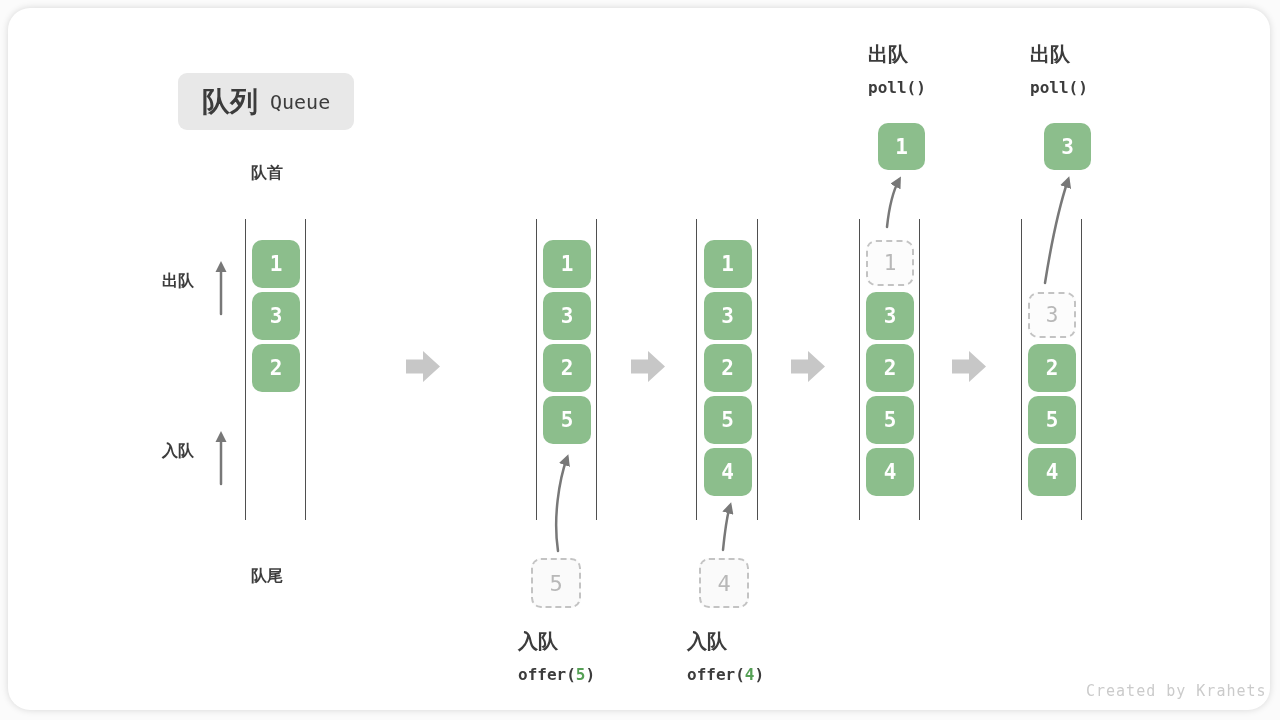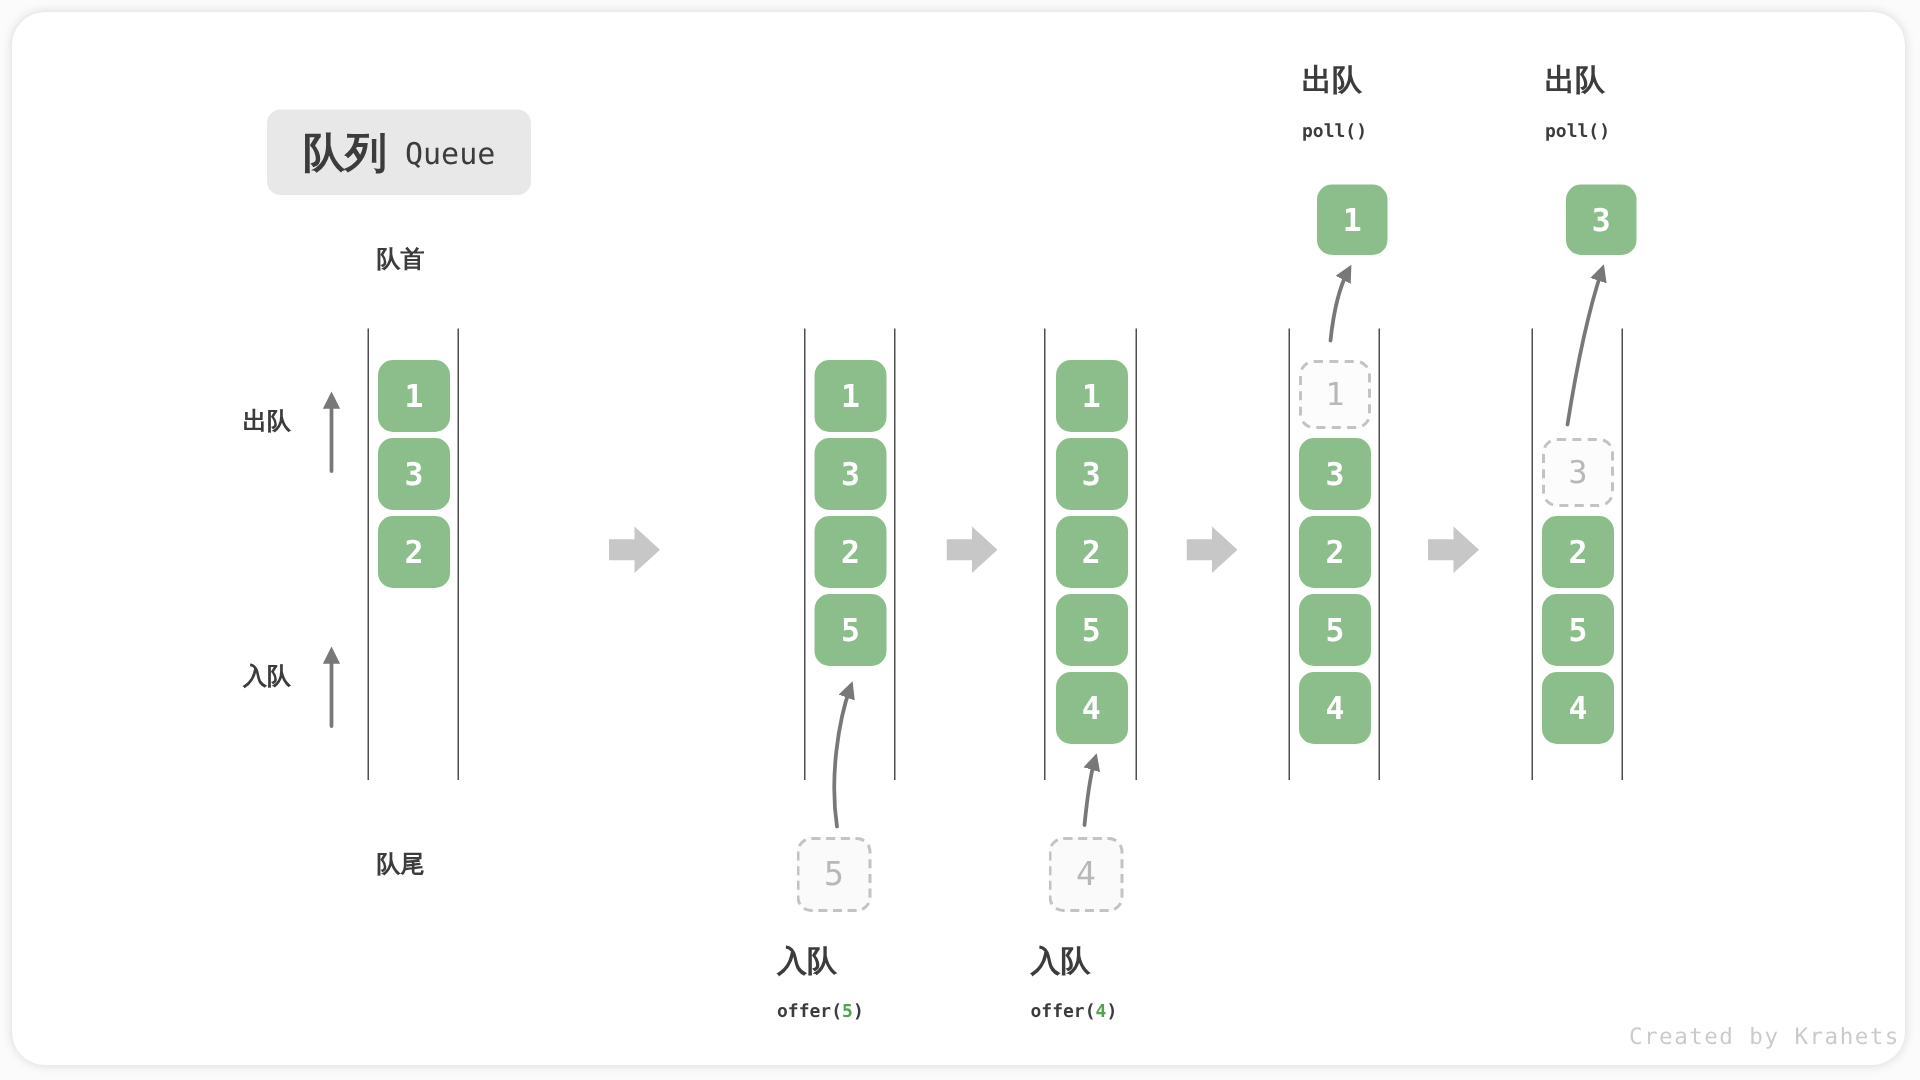--- a/index.html
+++ b/index.html
@@ -26,21 +26,21 @@
         width:48px;height:46px;font-weight:500;box-sizing:border-box;}
   .pending{position:absolute;width:50px;height:50px;border-radius:10px;background:#fafafa;
         border:2px dashed #c3c3c3;box-sizing:border-box;color:#b8b8b8;font-size:22px;
         font-family:"DejaVu Sans Mono",monospace;font-weight:500;
         display:flex;align-items:center;justify-content:center;}
   .extracted{position:absolute;width:47px;height:47px;border-radius:10px;background:var(--green);
         color:#fff;font-family:"DejaVu Sans Mono",monospace;font-weight:bold;font-size:21px;
         display:flex;align-items:center;justify-content:center;}
   .oplabel{position:absolute;line-height:33px;white-space:nowrap;}
   .oplabel .zh{font-size:20px;font-weight:bold;color:var(--dark);display:block;}
-  .oplabel .code{font-family:"DejaVu Sans Mono",monospace;font-size:12px;font-weight:600;
+  .oplabel .code{font-family:"DejaVu Sans Mono",monospace;font-size:16px;font-weight:600;
         color:var(--dark);display:block;}
   .oplabel .code .arg{color:var(--code-green);font-weight:bold;}
   .step-arrow{position:absolute;width:34px;height:33px;}
   .watermark{position:absolute;left:1078px;top:674px;font-family:"DejaVu Sans Mono",monospace;
         font-size:15px;color:var(--watermark);letter-spacing:1px;}
 </style>
 </head>
 <body>
 
 <div class="stage" style="--green: #8CBE8C; --code-green: #55A055; --dark: #3C3C3C; --title-bg: #E8E8E8; --watermark: #CBCBCB;">

